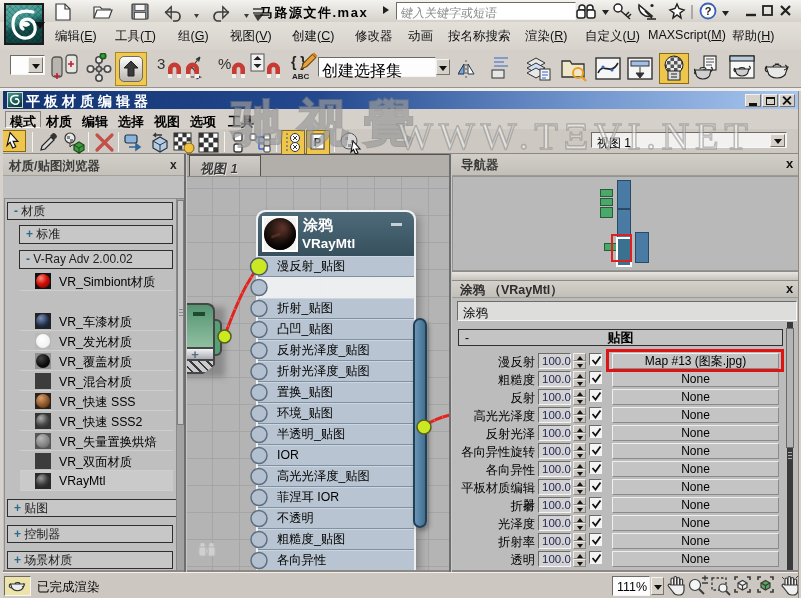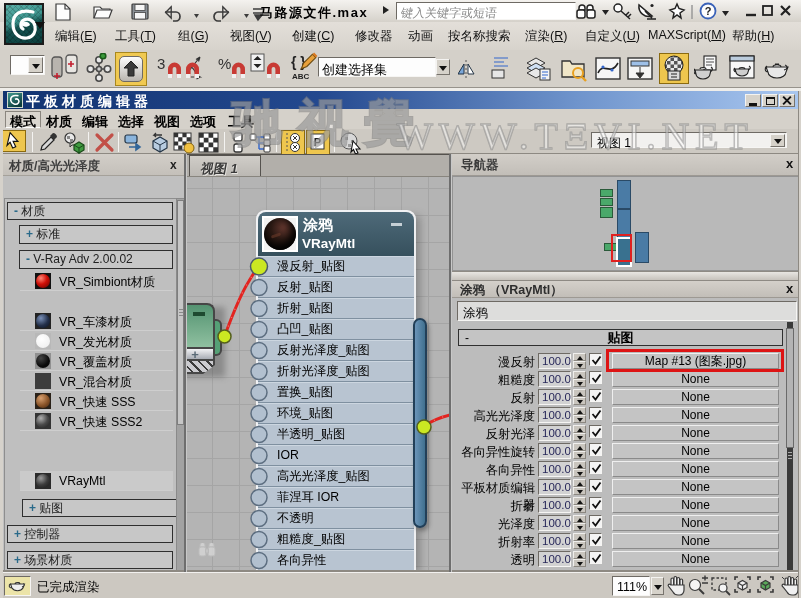--- a/index.html
+++ b/index.html
@@ -192,21 +192,21 @@
  </svg>
 
  <div class="ab" style="left:291px;top:4px;font-size:14px;font-weight:bold;color:#222">{ }</div>
  <div class="ab" style="left:292px;top:22px;font-size:8px;font-weight:bold;color:#222">ABC</div>
  <svg class="ab" style="left:298px;top:2px" width="20" height="20" viewBox="0 0 18 18">
       <path d="M3 15 l2-5 8-8 3 3 -8 8 z" fill="#e8a03a" stroke="#6a4a10" stroke-width="1"></path>
       <path d="M13 2 l3 3 1.5-1.5 -3-3 z" fill="#d87820"></path>
     </svg>
 
  <div class="ab sunk" style="left:318px;top:7px;width:118px;height:20px;background:#fdfdfd">
-      <div class="ab" style="left:3px;top:3px;font-size:13px">创建选择集</div>
+      <div class="ab" style="left:3px;top:3px;font-size:16px">创建选择集</div>
     </div>
  <div class="ab rais" style="left:436px;top:9px;width:14px;height:16px;background:#d6d2ca">
       <div class="ab" style="left:2px;top:6px;border:4px solid transparent;border-top:5px solid #111"></div>
     </div>
 
  <svg class="ab" style="left:458px;top:6px" width="60" height="26" viewBox="0 0 60 26">
   <path d="M8 4 v18" stroke="#555" stroke-dasharray="2 2"></path>
   <path d="M6 8 L0 18 h6 z" fill="#7aa6d8" stroke="#234"></path>
       <path d="M10 8 l6 10 h-6 z" fill="#fff" stroke="#234"></path>
   <g transform="translate(32,0)">
@@ -402,21 +402,21 @@
  <div class="ab rais" style="right:1px;top:1px;width:15px;height:13px;background:#d6d2ca">
       <div class="ab" style="left:3px;top:4px;border:4px solid transparent;border-top:5px solid #111"></div>
     </div>
 </div>
 
 <div class="ab" style="left:0;top:154px;width:801px;height:418px;background:#cfccc5"></div>
 
 <div class="ab" style="left:2px;top:154px;width:183px;height:418px;background:#c0c0c0">
 
  <div class="ab" style="left:0;top:0;width:183px;height:22px;background:linear-gradient(#d2cec8,#c4c0ba);border-bottom:1px solid #a5a19a">
-  <span class="ab" style="left:7px;top:4px;font-weight:bold;font-size:12.5px;color:#3e3e3e">材质/高光光泽度</span>
+  <span class="ab" style="left:7px;top:4px;font-weight:bold;font-size:12.5px;color:#3e3e3e">材质/贴图浏览器</span>
   <span class="ab" style="left:168px;top:4px;font-weight:bold;font-size:12px;color:#222">x</span>
  </div>
 
 
  <div class="ab" style="left:2px;top:44px;width:172px;height:374px;background:#bfbfbf;border:1px solid #8e8e8e;border-right:none"></div>
  <div class="ab grp" style="left:5px;top:48px;width:166px;height:18px"><span style="color:#222"><b style="color:#2a6a8a;font-weight:bold">-</b> 材质</span></div>
  <div class="ab grp" style="left:17px;top:71px;width:154px;height:19px"><span style="color:#222"><b style="color:#2a6a8a;font-weight:bold">+</b> 标准</span></div>
  <div class="ab grp" style="left:17px;top:96px;width:154px;height:19px"><span style="color:#222"><b style="color:#2a6a8a;font-weight:bold">-</b> V-Ray Adv 2.00.02</span></div>
 
  <style>
@@ -458,27 +458,37 @@
         <span class="sph" style="background:radial-gradient(circle at 35% 30%,#d8a070,#8a5428 55%,#402410)"></span>
       </i>
       <b>VR_快速 SSS</b>
     </div>
  <div class="mi" style="top:257px">
       <i style="background:#333">
         <span class="sph" style="background:radial-gradient(circle at 35% 30%,#b0b0b0,#4a4a4a 50%,#1a1a1a)"></span>
       </i>
       <b>VR_快速 SSS2</b>
     </div>
+ <div class="mi" style="top:277px">
+      <i style="background:#555">
+        <span class="sph" style="background:radial-gradient(circle at 35% 30%,#b8b8b8,#808080 60%,#565656)"></span>
+      </i>
+      <b>VR_失量置换烘焙</b>
+    </div>
+ <div class="mi" style="top:297px">
+      <i style="background:#3c3c3c"></i>
+      <b>VR_双面材质</b>
+    </div>
  <div class="mi" style="top:317px;background:#cacaca">
       <i style="background:#2a2a2a">
         <span class="sph" style="background:radial-gradient(circle at 35% 30%,#9a9a9a,#3c3c3c 50%,#141414)"></span>
       </i>
       <b>VRayMtl</b>
     </div>
- <div class="ab grp" style="left:20px;top:345px;width:188px;height:18px"><span style="color:#222"><b style="color:#2a6a8a;font-weight:bold">+</b> 贴图</span></div>
+ <div class="ab grp" style="left:5px;top:345px;width:188px;height:18px"><span style="color:#222"><b style="color:#2a6a8a;font-weight:bold">+</b> 贴图</span></div>
  <div class="ab grp" style="left:5px;top:371px;width:166px;height:18px"><span style="color:#222"><b style="color:#2a6a8a;font-weight:bold">+</b> 控制器</span></div>
  <div class="ab grp" style="left:5px;top:397px;width:166px;height:18px"><span style="color:#222"><b style="color:#2a6a8a;font-weight:bold">+</b> 场景材质</span></div>
 
  <div class="ab" style="left:174px;top:44px;width:9px;height:374px;background:#a2a2a2;border:1px solid #8a8a8a">
   <div class="ab" style="left:0px;top:1px;width:7px;height:225px;background:#c6c6c6;border:1px solid #7e7e7e">
    <div class="ab" style="left:1px;top:108px;width:4px;height:1px;background:#8a8a8a"></div>
    <div class="ab" style="left:1px;top:111px;width:4px;height:1px;background:#8a8a8a"></div>
    <div class="ab" style="left:1px;top:114px;width:4px;height:1px;background:#8a8a8a"></div>
   </div>
  </div>
@@ -520,21 +530,20 @@
  <div class="ab" style="left:71px;top:58px;width:156px;height:362px;border-radius:8px 8px 0 0;overflow:hidden">
   <div class="ab" style="left:0;top:0;width:156px;height:44px;background:linear-gradient(#4e6a79,#36505d)"></div>
   <div class="ab" style="left:4px;top:4px;width:36px;height:36px;background:#f2f2f2;border:2px solid #fff">
    <div style="width:32px;height:32px;border-radius:50%;background:radial-gradient(circle at 60% 30%,#5a322a 5%,#2c1a14 40%,#120b08 75%,#000);box-shadow:inset -3px -4px 8px #000"></div>
    <div style="position:absolute;left:7px;top:16px;width:10px;height:3px;background:#6a3a2a;opacity:.6;border-radius:2px;transform:rotate(-20deg)"></div>
   </div>
   <span class="ab" style="left:45px;top:4px;color:#fff;font-weight:bold;font-size:15px">涂鸦</span>
   <span class="ab" style="left:44px;top:24px;color:#fff;font-weight:bold;font-size:13.5px">VRayMtl</span>
   <div class="ab" style="left:133px;top:11px;width:11px;height:3px;background:#c6d0d6"></div>
   <div class="ab slot" style="top:44px">漫反射_贴图</div>
-  <div class="ab slot" style="top:65px">反射_贴图</div>
   <div class="ab slot" style="top:86px">折射_贴图</div>
   <div class="ab slot" style="top:107px">凸凹_贴图</div>
   <div class="ab slot" style="top:128px">反射光泽度_贴图</div>
   <div class="ab slot" style="top:149px">折射光泽度_贴图</div>
   <div class="ab slot" style="top:170px">置换_贴图</div>
   <div class="ab slot" style="top:191px">环境_贴图</div>
   <div class="ab slot" style="top:212px">半透明_贴图</div>
   <div class="ab slot" style="top:233px">IOR</div>
   <div class="ab slot" style="top:254px">高光光泽度_贴图</div>
   <div class="ab slot" style="top:275px">菲涅耳 IOR</div>

